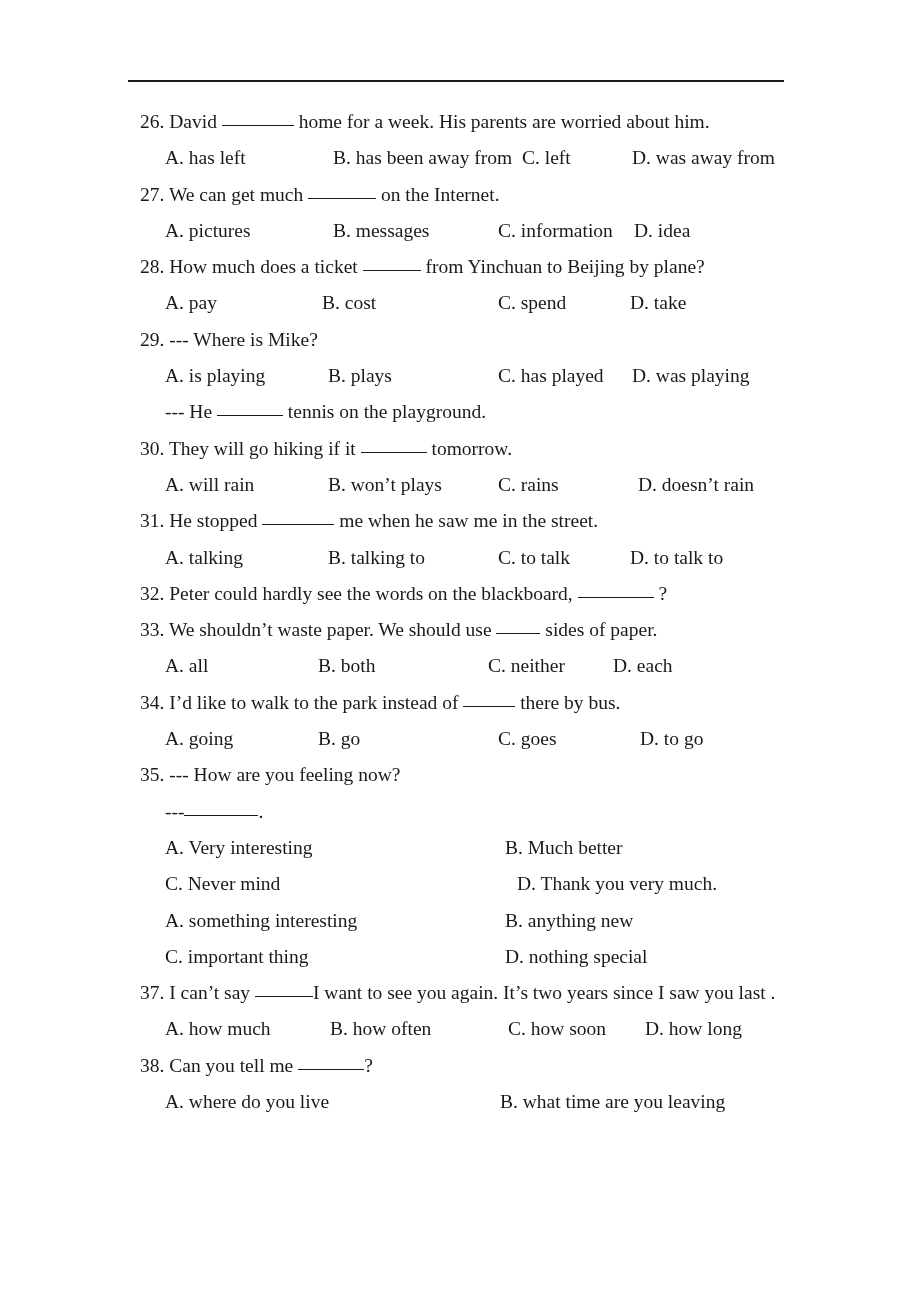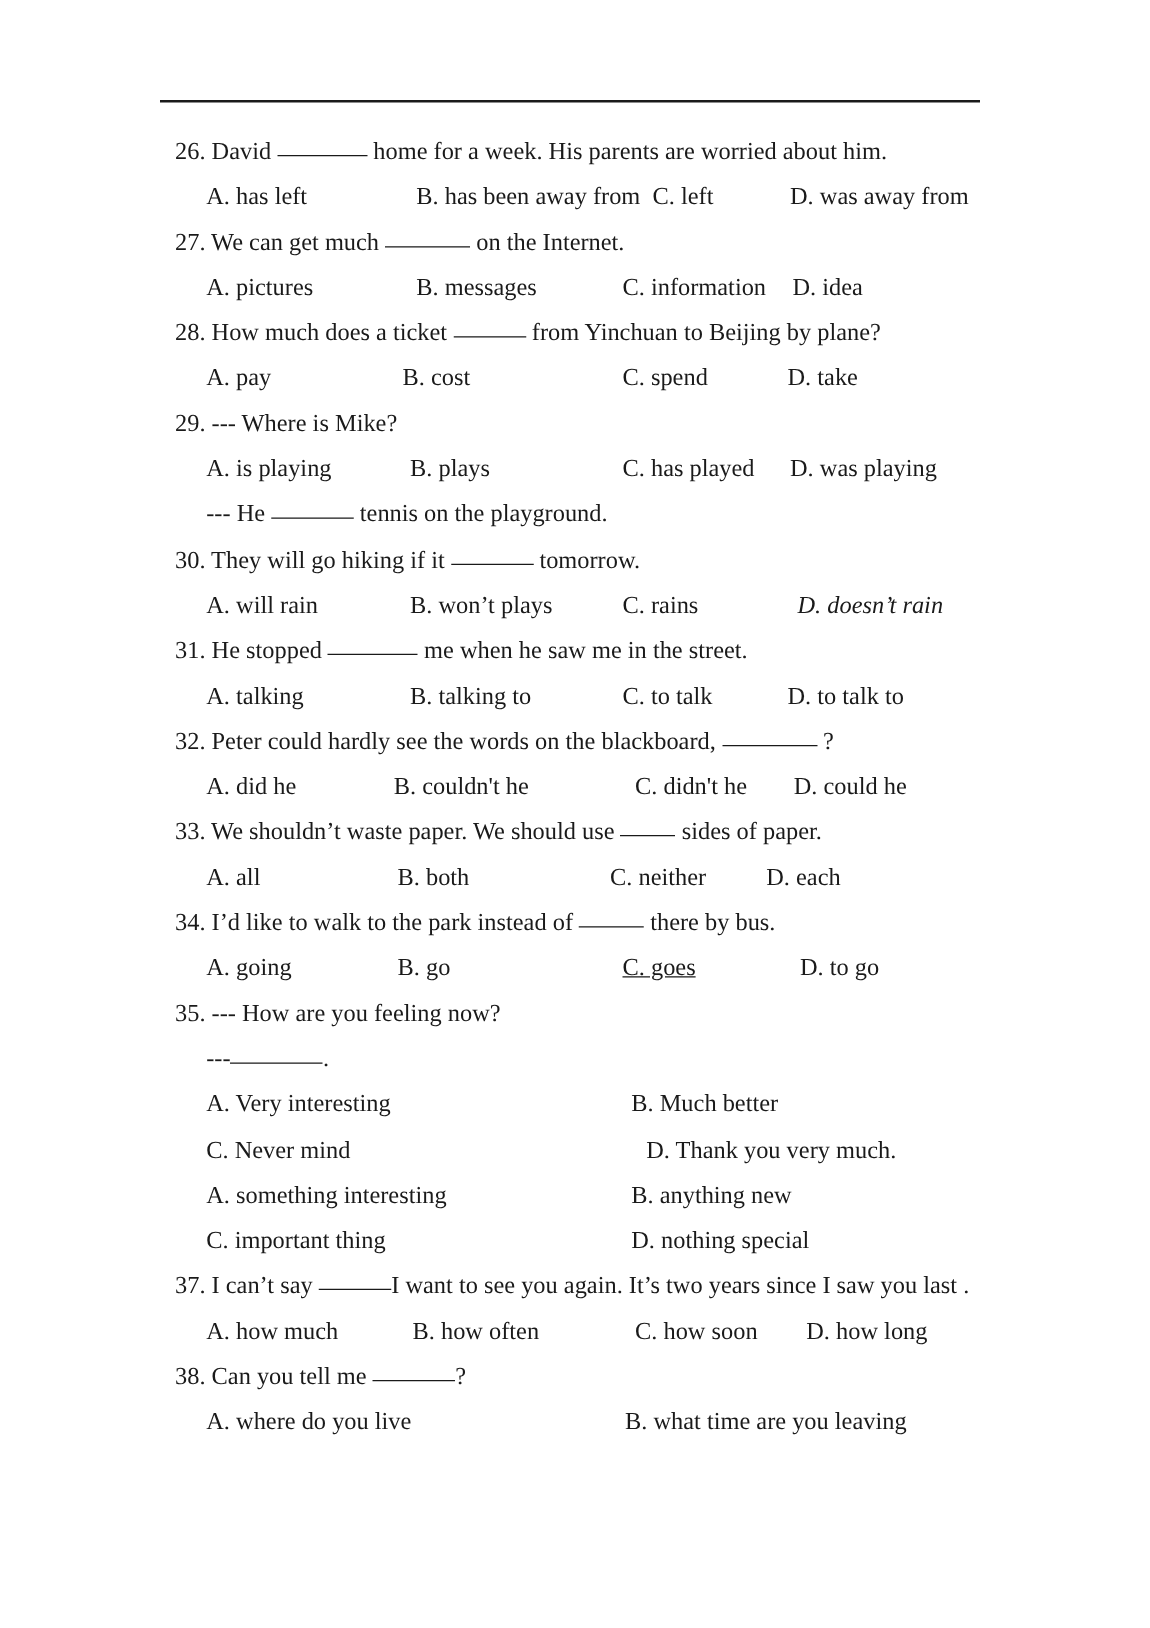--- a/index.html
+++ b/index.html
@@ -104,48 +104,42 @@
         <span class="opt" style="left: 328px;">B. plays</span>
         <span class="opt" style="left: 498px;">C. has played</span>
         <span class="opt" style="left: 632px;">D. was playing</span>
       </div>
       <div class="line sub"><span>--- He</span><span> </span><span class="blank" style="width: 66px;"></span><span> tennis on the playground.</span></div>
       <div class="line qline"><span class="qnum">30.</span><span class="qtext"> They will go hiking if it </span><span class="blank" style="width: 66px;"></span><span class="qtext"> tomorrow.</span></div>
       <div class="line optline">
         <span class="opt" style="left: 165px;">A. will rain</span>
         <span class="opt" style="left: 328px;">B. won’t plays</span>
         <span class="opt" style="left: 498px;">C. rains</span>
-        <span class="opt" style="left: 638px; font-style: italic;">D. doesn’t rain</span>
+        <span class="opt" style="left: 638px;">D. doesn’t rain</span>
       </div>
       <div class="line qline"><span class="qnum">31.</span><span class="qtext"> He stopped </span><span class="blank" style="width: 72px;"></span><span class="qtext"> me when he saw me in the street.</span></div>
       <div class="line optline">
         <span class="opt" style="left: 165px;">A. talking</span>
         <span class="opt" style="left: 328px;">B. talking to</span>
         <span class="opt" style="left: 498px;">C. to talk</span>
         <span class="opt" style="left: 630px;">D. to talk to</span>
       </div>
       <div class="line qline"><span class="qnum">32.</span><span class="qtext"> Peter could hardly see the words on the blackboard, </span><span class="blank" style="width: 76px;"></span><span class="qtext"> ?</span></div>
-      <div class="line optline">
-        <span class="opt" style="left: 165px;">A. did he</span>
-        <span class="opt" style="left: 315px;">B. couldn't he</span>
-        <span class="opt" style="left: 508px;">C. didn't he</span>
-        <span class="opt" style="left: 635px;">D. could he</span>
-      </div>
       <div class="line qline"><span class="qnum">33.</span><span class="qtext"> We shouldn’t waste paper. We should use </span><span class="blank" style="width: 44px;"></span><span class="qtext"> sides of paper.</span></div>
       <div class="line optline">
         <span class="opt" style="left: 165px;">A. all</span>
         <span class="opt" style="left: 318px;">B. both</span>
         <span class="opt" style="left: 488px;">C. neither</span>
         <span class="opt" style="left: 613px;">D. each</span>
       </div>
       <div class="line qline"><span class="qnum">34.</span><span class="qtext"> I’d like to walk to the park instead of </span><span class="blank" style="width: 52px;"></span><span class="qtext"> there by bus.</span></div>
       <div class="line optline">
         <span class="opt" style="left: 165px;">A. going</span>
         <span class="opt" style="left: 318px;">B. go</span>
-        <span class="opt" style="left: 498px; text-decoration: underline;">C. goes</span>
+        <span class="opt" style="left: 498px;">C. goes</span>
         <span class="opt" style="left: 640px;">D. to go</span>
       </div>
       <div class="line qline"><span class="qnum">35.</span><span class="qtext"> --- How are you feeling now? </span></div>
       <div class="line sub"><span>---</span><span></span><span class="blank" style="width: 74px;"></span><span>.</span></div>
       <div class="line optline">
         <span class="opt" style="left: 165px;">A. Very interesting</span>
         <span class="opt" style="left: 505px;">B. Much better</span>
       </div>
       <div class="line optline">
         <span class="opt" style="left: 165px;">C. Never mind</span>

